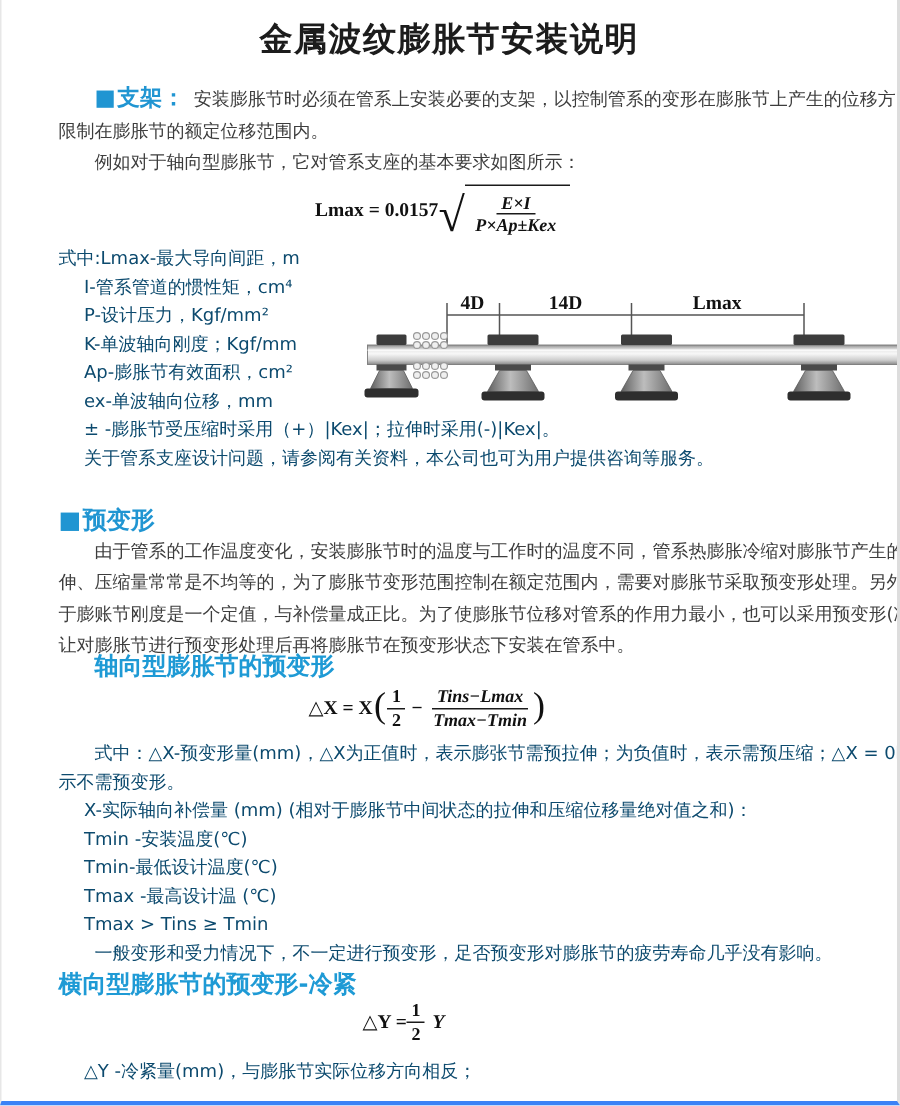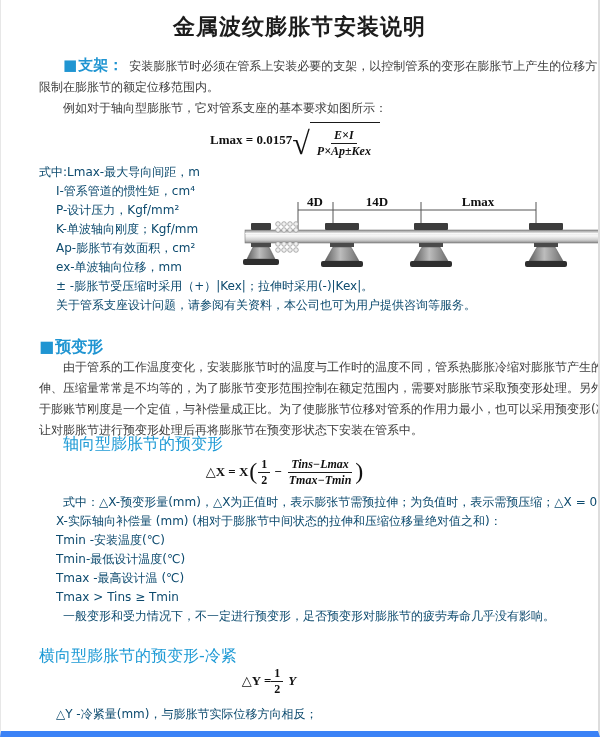--- a/index.html
+++ b/index.html
@@ -1,33 +1,33 @@
 <!DOCTYPE html>
 <html><head>
 <meta charset="utf-8">
 <style>
   html,body{margin:0;padding:0;background:#f2f2f2;}
   .page{
     position:relative;width:600px;height:737px;margin:0 auto;background:#ffffff;
-    border-left:1px solid #e7e7e7;border-right:2px solid #dddddd;border-bottom:6px solid #3b82f6;
+    border-left:1px solid #e7e7e7;border-right:2px solid #dddddd;border-bottom:3px solid #3b82f6;
     overflow:hidden;box-sizing:border-box;
     font-family:"DejaVu Sans","Liberation Sans",sans-serif;color:#3d3d3d;padding-left:35px;
   }
   .abs{position:absolute;}
   .title{
     top:12px;left:0;width:100%;text-align:center;
     font-size:22px;line-height:30px;font-weight:700;color:#1c1c1c;letter-spacing:1px;
   }
   .bodyline{font-size:12px;line-height:21px;color:#3d3d3d;white-space:nowrap;}
   .indent1{padding-left:24px;}
   .indent2{padding-left:17px;}
   .sec-label{font-size:15px;font-weight:700;color:#2095d2;margin-right:6px;}
   .sq{display:inline-block;margin-right:1px;}
   .h2{font-size:16px;line-height:19px;font-weight:700;color:#2095d2;white-space:nowrap;}
-  .h3{font-size:16px;line-height:19px;font-weight:400;color:#1e9ad5;white-space:nowrap;}
+  .h3{font-size:16px;line-height:19px;font-weight:700;color:#1e9ad5;white-space:nowrap;}
   .vline{font-size:12px;line-height:19px;white-space:nowrap;color:#0c4a6e;}
 
   
   .formula{display:flex;align-items:center;justify-content:center;
     font-family:"Liberation Serif","DejaVu Serif",serif;color:#111;font-weight:700;}
   .flhs{font-size:13px;margin-right:0;white-space:nowrap;}
   .frac{display:inline-flex;flex-direction:column;align-items:center;line-height:1.2;font-size:12px;}
   .frac .num{border-bottom:1px solid #1a1a1a;padding:0 3px;}
   .frac .den{padding:0 3px;}
   .fvar{font-style:italic;}
@@ -178,20 +178,21 @@
     <span class="fmid">−</span>
     <span class="frac fvar">
       <span class="num">Tins−Lmax</span>
       <span class="den">Tmax−Tmin</span>
     </span>
     <span class="paren">)</span>
   </div>
 
   <div class="abs" style="top:493px;left:38px;right:6px;">
     <div class="vline indent1">式中：△X-预变形量(mm)，△X为正值时，表示膨张节需预拉伸；为负值时，表示需预压缩；△X = 0时表</div>
+    <div class="vline">示不需预变形。</div>
     <div class="vline indent2">X-实际轴向补偿量 (mm) (相对于膨胀节中间状态的拉伸和压缩位移量绝对值之和)：</div>
     <div class="vline indent2">Tmin -安装温度(℃)</div>
     <div class="vline indent2">Tmin-最低设计温度(℃)</div>
     <div class="vline indent2">Tmax -最高设计温 (℃)</div>
     <div class="vline indent2">Tmax &gt; Tins ≥ Tmin</div>
     <div class="vline indent1">一般变形和受力情况下，不一定进行预变形，足否预变形对膨胀节的疲劳寿命几乎没有影响。</div>
   </div>
 
   <div class="abs h3" style="top:646px;left:38px;">横向型膨胀节的预变形-冷紧</div>
 

